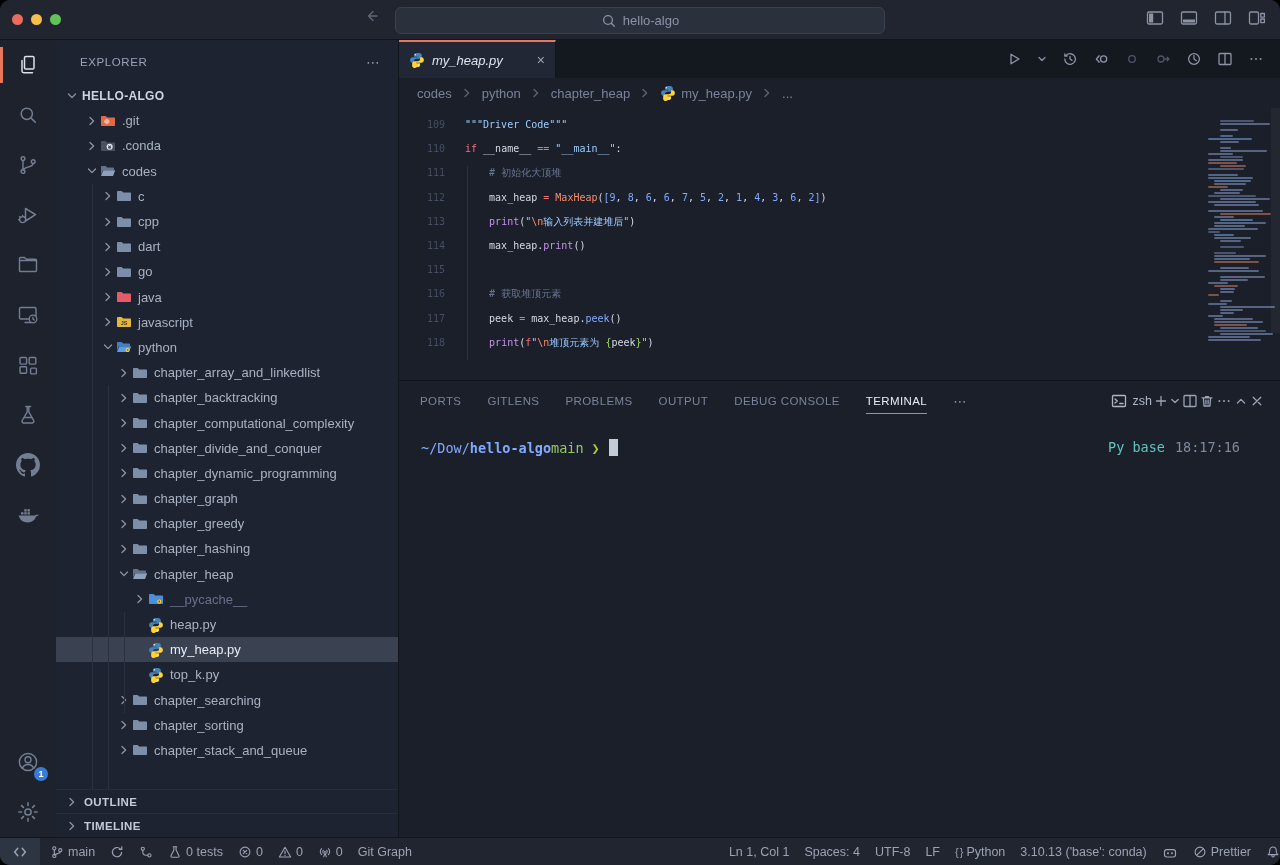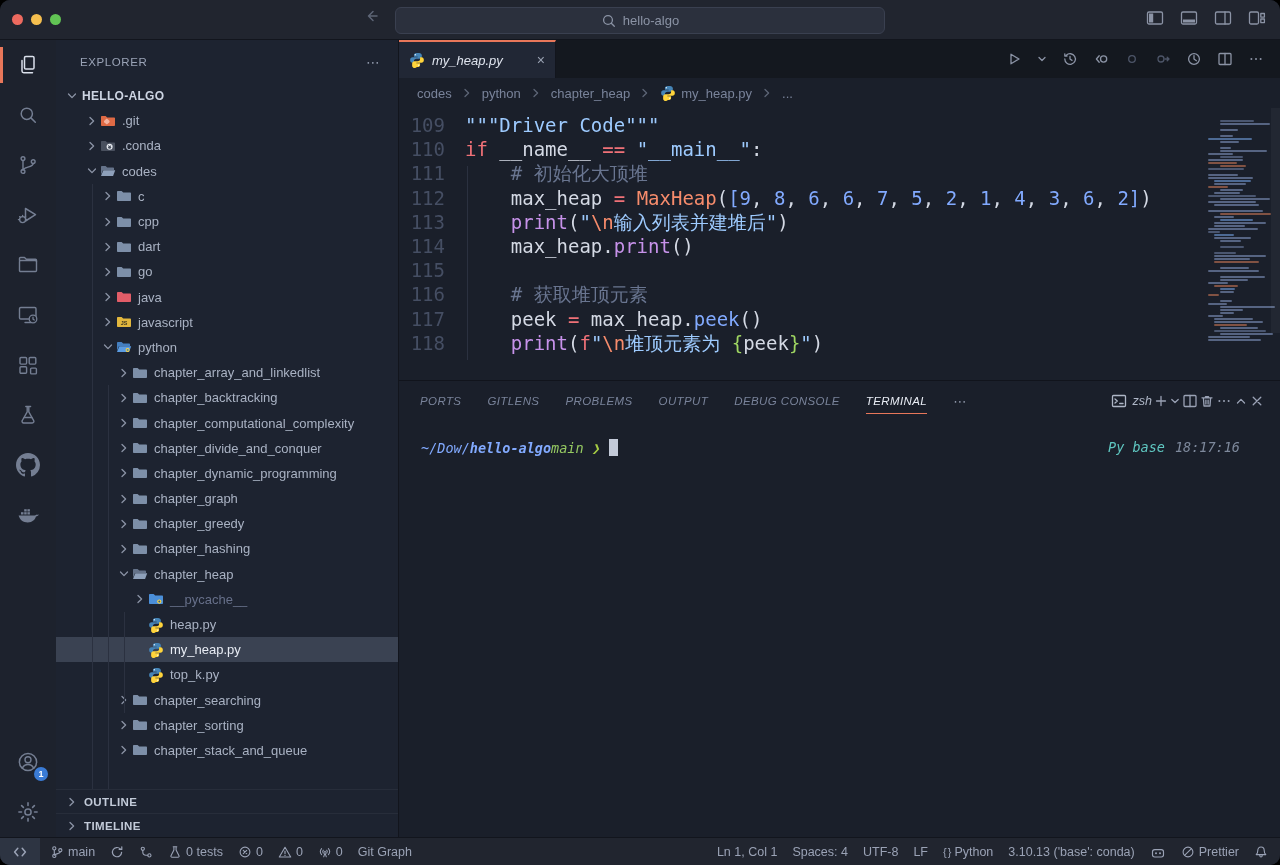--- a/index.html
+++ b/index.html
@@ -42,51 +42,51 @@
   .tabbar{height:38px;flex:0 0 38px;background:#14181f;display:flex;align-items:stretch;}
   .tab{width:157px;background:#212735;display:flex;align-items:center;padding:0 10px;gap:7px;border-top:2px solid #e8775a;box-sizing:border-box;border-right:1px solid #12151d;}
   .tab .tname{font-style:italic;color:#dfe4ee;font-size:13px;}
   .tab .tclose{margin-left:auto;color:#9aa2b3;font-size:14px;}
   .ed-actions{margin-left:auto;display:flex;align-items:center;gap:15px;padding-right:16px;color:#8b93a5;}
   .ed-actions .dim{color:#4d5568;}
   .breadcrumbs{height:30px;flex:0 0 30px;display:flex;align-items:center;gap:7px;padding-left:18px;color:#79839a;font-size:13px;background:#1a1f2a;}
   .breadcrumbs .sep{color:#5d6576;font-size:12px;}
   .breadcrumbs .bc{display:flex;align-items:center;gap:5px;}
   
-  .codearea{flex:1;position:relative;background:#1a1f2a;overflow:hidden;font-family:"DejaVu Sans Mono","Liberation Mono",monospace;font-size:19px;line-height:24.2px;}
+  .codearea{flex:1;position:relative;background:#1a1f2a;overflow:hidden;font-family:"DejaVu Sans Mono","Liberation Mono",monospace;font-size:10px;line-height:24.2px;}
   .codelines{padding-top:5px;}
   .cline{display:flex;white-space:pre;}
   .ln{width:46px;flex:0 0 46px;text-align:right;color:#454e63;margin-right:20px;user-select:none;}
   .tok-p{color:#d4d9e4}.tok-s{color:#9ecbff}.tok-k{color:#f07178}.tok-o{color:#f07178}
   .tok-n{color:#82aaff}.tok-f{color:#c792ea}.tok-m{color:#82aaff}.tok-c{color:#f78c6c}
   .tok-e{color:#f78c6c}.tok-g{color:#9fd662}.tok-cm{color:#697590}
   .indent-guide{position:absolute;left:68px;width:1px;background:#2b3140;}
   .minimap{position:absolute;right:8px;top:12px;width:64px;}
   .minimap .mrow{height:2px;margin-bottom:1px;border-radius:1px;}
   .edscroll{position:absolute;right:0;top:0;width:9px;height:225px;background:rgba(255,255,255,.04);}
   
-  .panel{height:457px;flex:0 0 457px;background:#1a1f2a;border-top:1px solid #11141c;display:flex;flex-direction:column;box-sizing:border-box;font-style:italic;}
+  .panel{height:457px;flex:0 0 457px;background:#1a1f2a;border-top:1px solid #11141c;display:flex;flex-direction:column;box-sizing:border-box;}
   .ptabs{height:40px;flex:0 0 40px;display:flex;align-items:center;padding-left:21px;gap:26px;}
   .ptab{color:#79839a;font-size:11.5px;letter-spacing:.4px;position:relative;height:100%;display:flex;align-items:center;}
   .ptab.active{color:#e8ecf4;}
   .ptab.active::after{content:"";position:absolute;left:0;right:0;bottom:7px;height:1.5px;background:#e8775a;}
   .ptab-more{color:#8b93a5;letter-spacing:2px;font-size:13px;}
   .pactions{margin-left:auto;display:flex;align-items:center;gap:2px;padding-right:16px;color:#9aa2b5;}
   .pshell{display:flex;align-items:center;gap:6px;font-size:12.5px;color:#aeb6c6;}
   .term{flex:1;position:relative;font-family:"DejaVu Sans Mono","Liberation Mono",monospace;font-size:13.5px;}
   .promptline{position:absolute;left:22px;top:18px;display:flex;align-items:center;}
   .t-path{color:#82aaff}.t-repo{color:#82aaff;font-weight:bold}.t-branch{color:#96ca62}.t-arrow{color:#a6cc44;margin-left:8px;}
   .cursorblock{display:inline-block;width:9px;height:17px;background:#c3cad8;margin-left:9px;}
   .prompt-right{position:absolute;right:40px;top:18px;}
   .t-env{color:#5fc6c0}.t-time{color:#7e899c;margin-left:10px;}
   
   .statusbar{height:28px;flex:0 0 28px;background:#21252f;border-top:1px solid #12151d;display:flex;align-items:center;font-size:12.5px;color:#9aa2b5;box-sizing:border-box;}
   .sb-remote{width:40px;height:100%;background:#2d3442;display:flex;align-items:center;justify-content:center;margin-right:10px;}
   .sb-item{display:flex;align-items:center;gap:4px;margin-right:15px;white-space:nowrap;}
-  .sb-right{margin-left:auto;display:flex;align-items:center;padding-right:12px;}
+  .sb-right{margin-left:auto;display:flex;align-items:center;}
   .sb-right .sb-item{margin-right:0;margin-left:15px;}
   .ic{display:inline-flex;align-items:center;justify-content:center;}
   svg{display:block}
 </style>
 </head>
 <body>
 
 <div class="window">
 
   <div class="titlebar">

